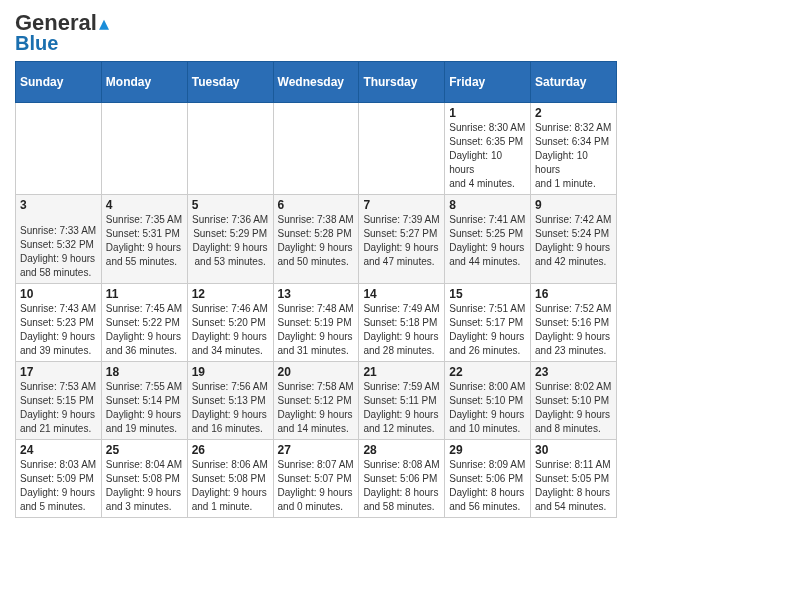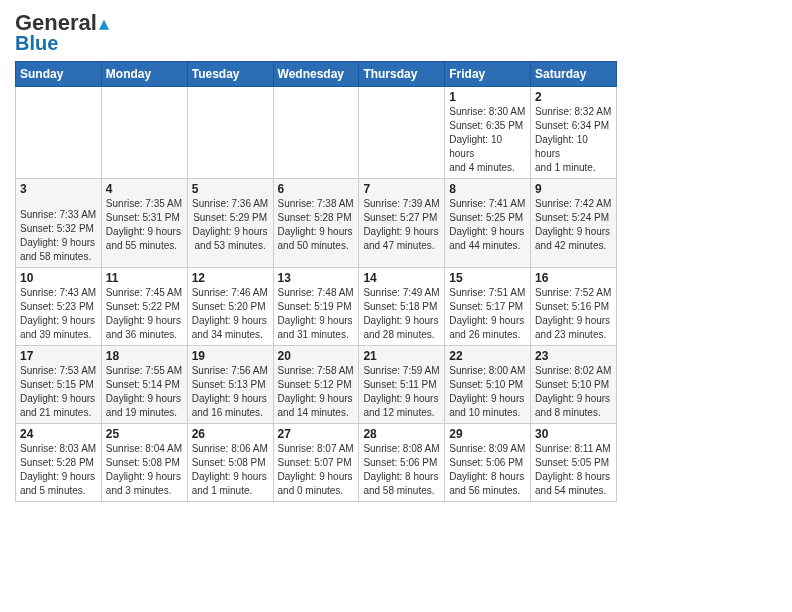--- a/index.html
+++ b/index.html
@@ -41,21 +41,21 @@
     table {
       width: 100%;
       border-collapse: collapse;
       table-layout: fixed;
     }
     thead tr th {
       background-color: #2a6db5;
       color: #fff;
       font-size: 12px;
       font-weight: bold;
-      padding: 5px 4px;
+      padding: 13px 4px;
       text-align: left;
       border: 1px solid #1a5a9a;
     }
     tbody tr td {
       border: 1px solid #ccc;
       vertical-align: top;
       padding: 3px 4px;
       font-size: 10.5px;
       color: #222;
       height: 78px;
@@ -281,21 +281,21 @@
             <div class="day-info" style="white-space: pre-line;">Sunrise: 8:02 AM
 Sunset: 5:10 PM
 Daylight: 9 hours
 and 8 minutes.</div>
           </td>
         </tr>
         <tr>
           <td>
             <span class="day-num">24</span>
             <div class="day-info" style="white-space: pre-line;">Sunrise: 8:03 AM
-Sunset: 5:28 PM
+Sunset: 5:09 PM
 Daylight: 9 hours
 and 5 minutes.</div>
           </td>
           <td>
             <span class="day-num">25</span>
             <div class="day-info" style="white-space: pre-line;">Sunrise: 8:04 AM
 Sunset: 5:08 PM
 Daylight: 9 hours
 and 3 minutes.</div>
           </td>

